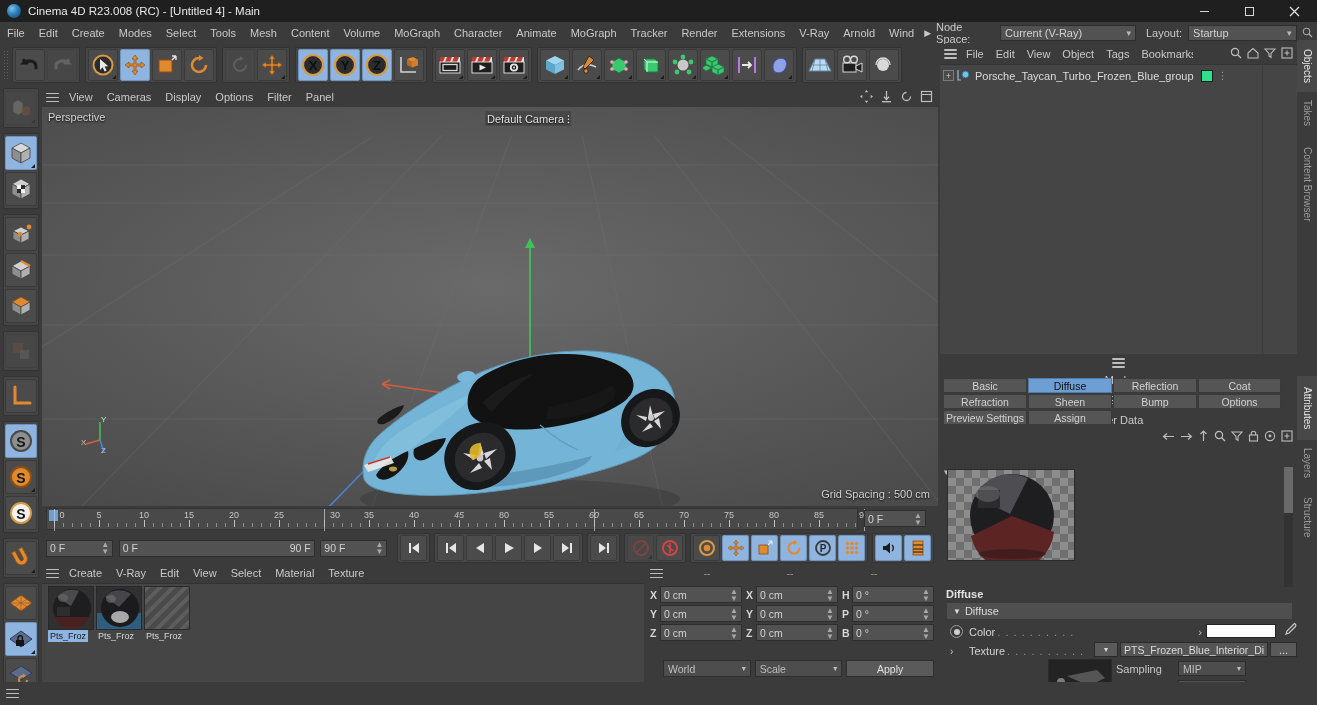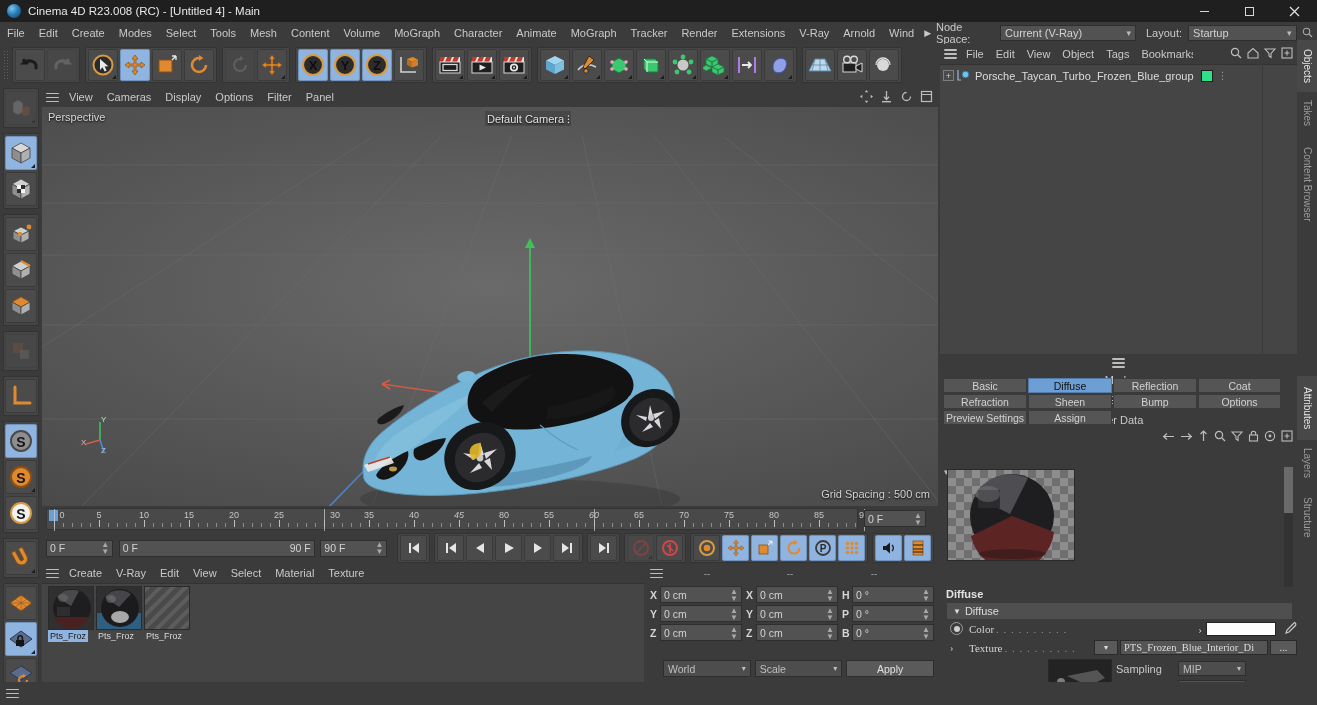--- a/index.html
+++ b/index.html
@@ -184,21 +184,21 @@
 
   .attr-preview-area{position:absolute;left:0;top:105px;width:357px;height:128px;background:#3b3b3b;}
   .preview-box{position:absolute;left:7px;top:8px;width:128px;height:92px;border:1px solid #2a2a2a;overflow:hidden;
     background:
       repeating-conic-gradient(#8d8d8d 0% 25%, #6f6f6f 0% 50%) 0 0/16px 16px;}
   .attr-scroll{position:absolute;right:4px;top:6px;width:9px;height:120px;background:#333;}
   .attr-scroll .thumb{width:9px;height:46px;background:#6a6a6a;}
   .attr-caret{position:absolute;left:4px;top:6px;font-size:9px;color:#bdbdbd;}
   .sec-title{font-size:11px;color:#e2e2e2;font-weight:bold;}
   .grp-bar{height:16px;background:#4f4f4f;display:flex;align-items:center;padding-left:6px;font-size:11px;color:#dcdcdc;}
-  .prow{display:flex;align-items:center;height:19px;padding-left:6px;font-family:Liberation Serif, serif;}
+  .prow{display:flex;align-items:flex-end;height:19px;padding-left:6px;}
   .prow .pname{font-size:11px;color:#d4d4d4;white-space:nowrap;}
   .dots{flex:1;font-size:11px;color:#8d8d8d;overflow:hidden;white-space:nowrap;letter-spacing:1px;margin:0 2px;}
   .swatch{width:70px;height:14px;background:#fdfdfd;border:1px solid #232323;}
   .radio-ico{width:13px;height:13px;border-radius:50%;border:1px solid #9b9b9b;display:flex;align-items:center;justify-content:center;}
   .radio-ico i{width:6px;height:6px;border-radius:50%;background:#cfcfcf;display:block;}
   .texfield{height:15px;background:#555;border:1px solid #2b2b2b;font-size:10.5px;color:#dcdcdc;
             display:flex;align-items:center;padding:0 3px;overflow:hidden;white-space:nowrap;}
   .minibtn{height:15px;min-width:24px;background:#5a5a5a;border:1px solid #2b2b2b;font-size:10.5px;color:#ddd;
            display:flex;align-items:center;justify-content:center;}
   .texthumb{width:64px;height:44px;border:1px solid #2a2a2a;overflow:hidden;position:relative;background:#2b2b2b;}

